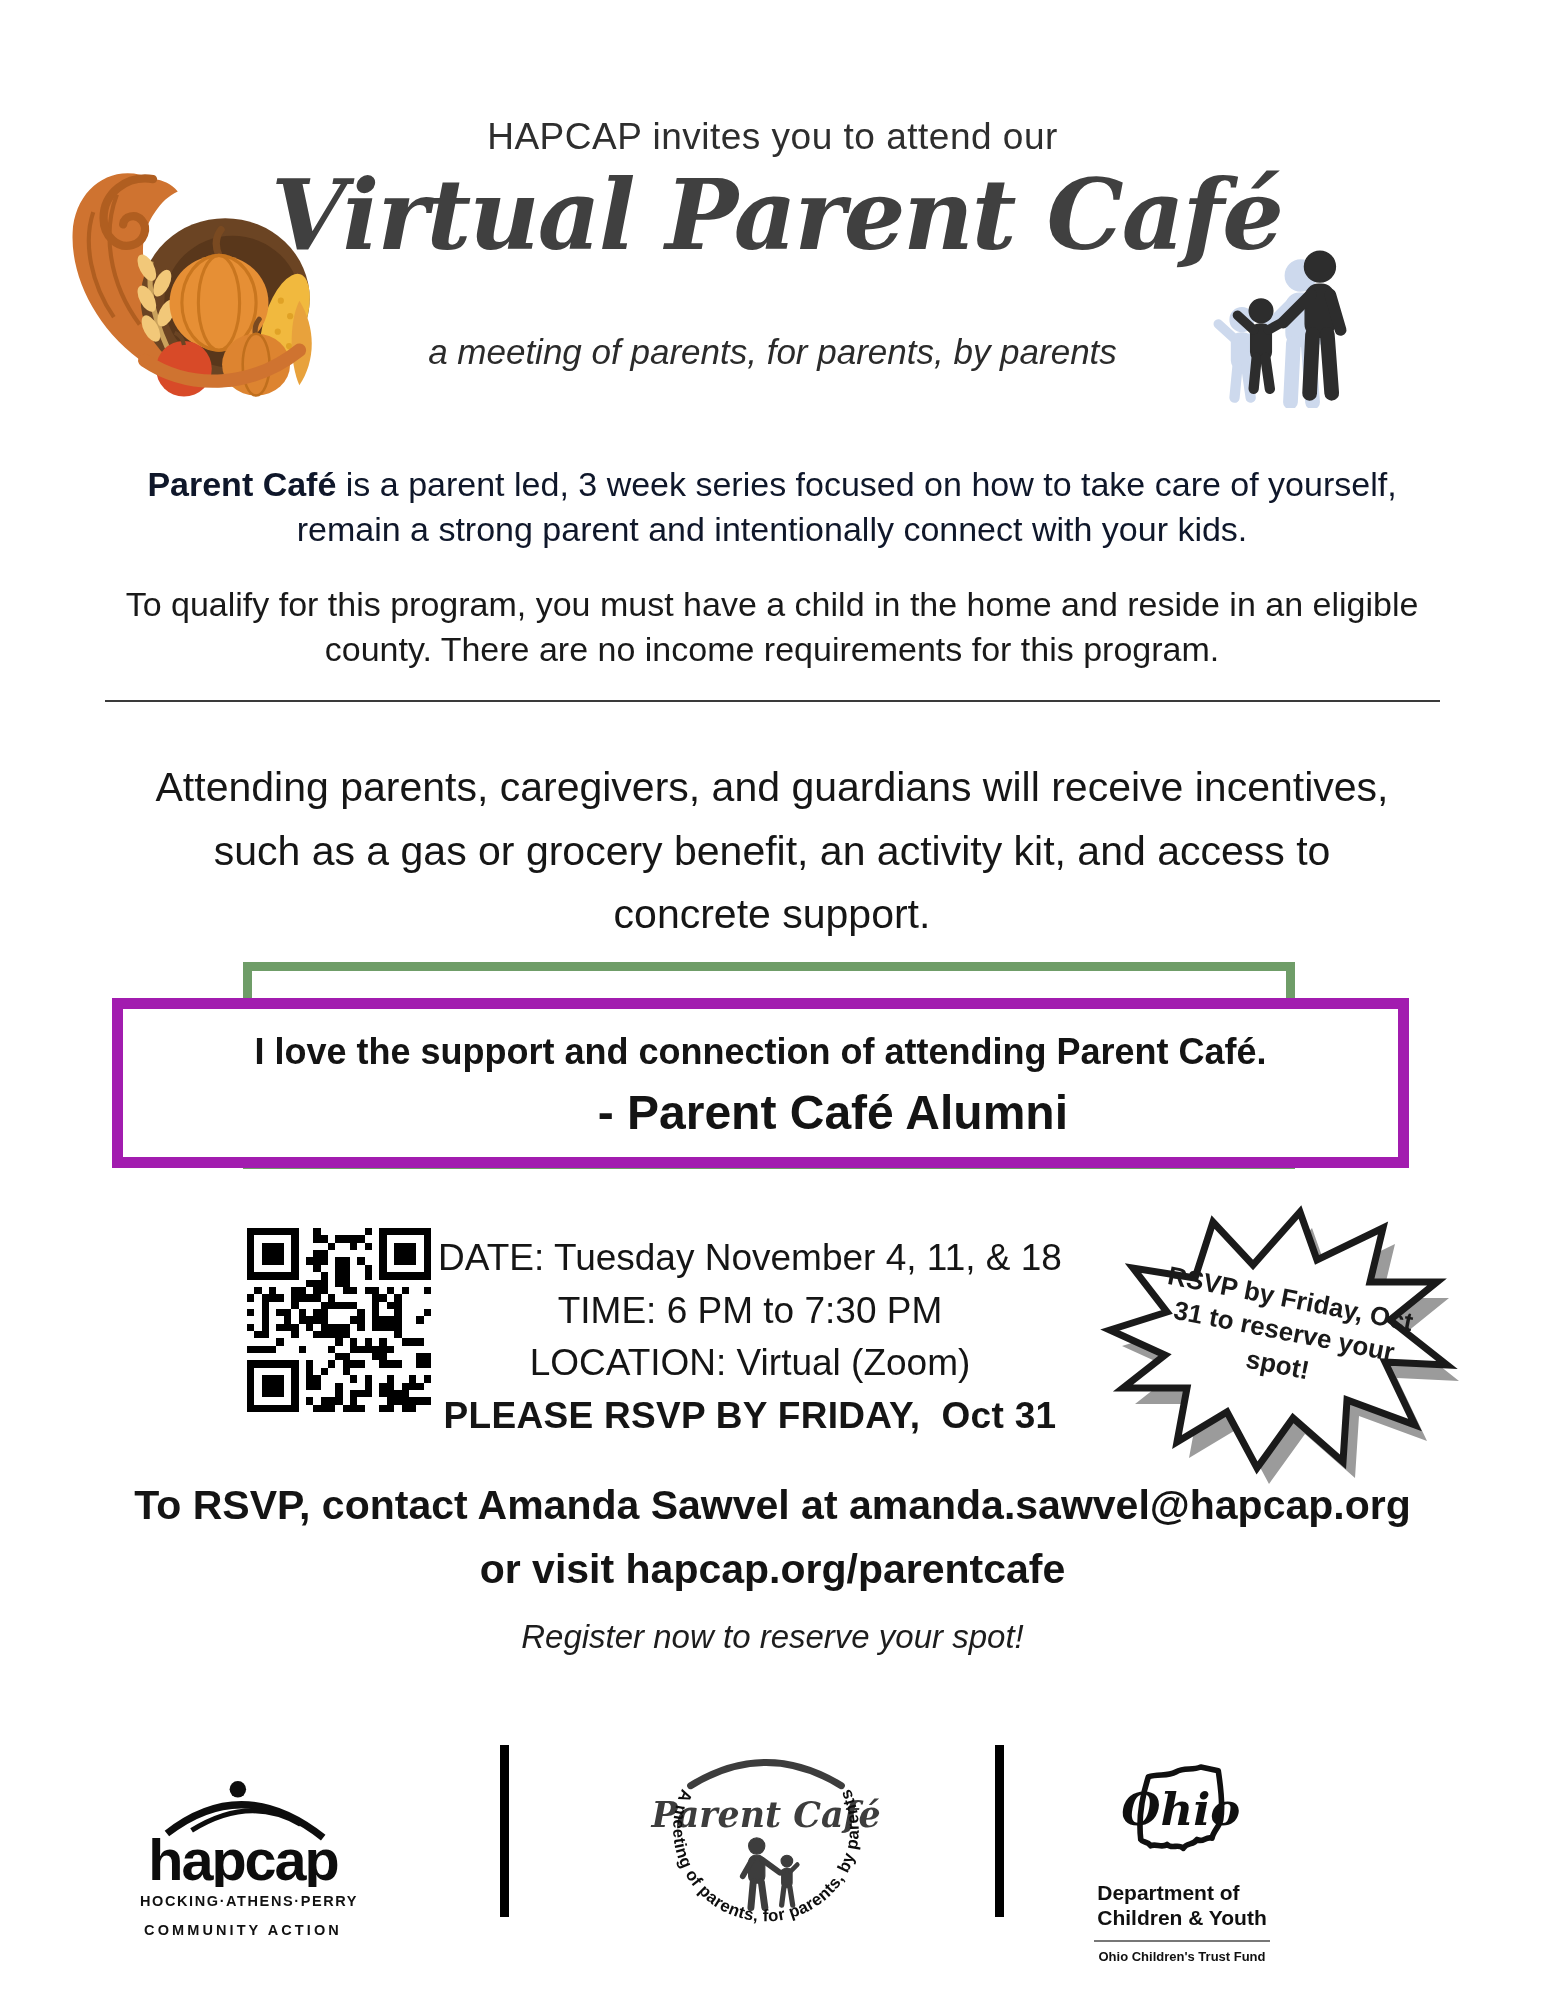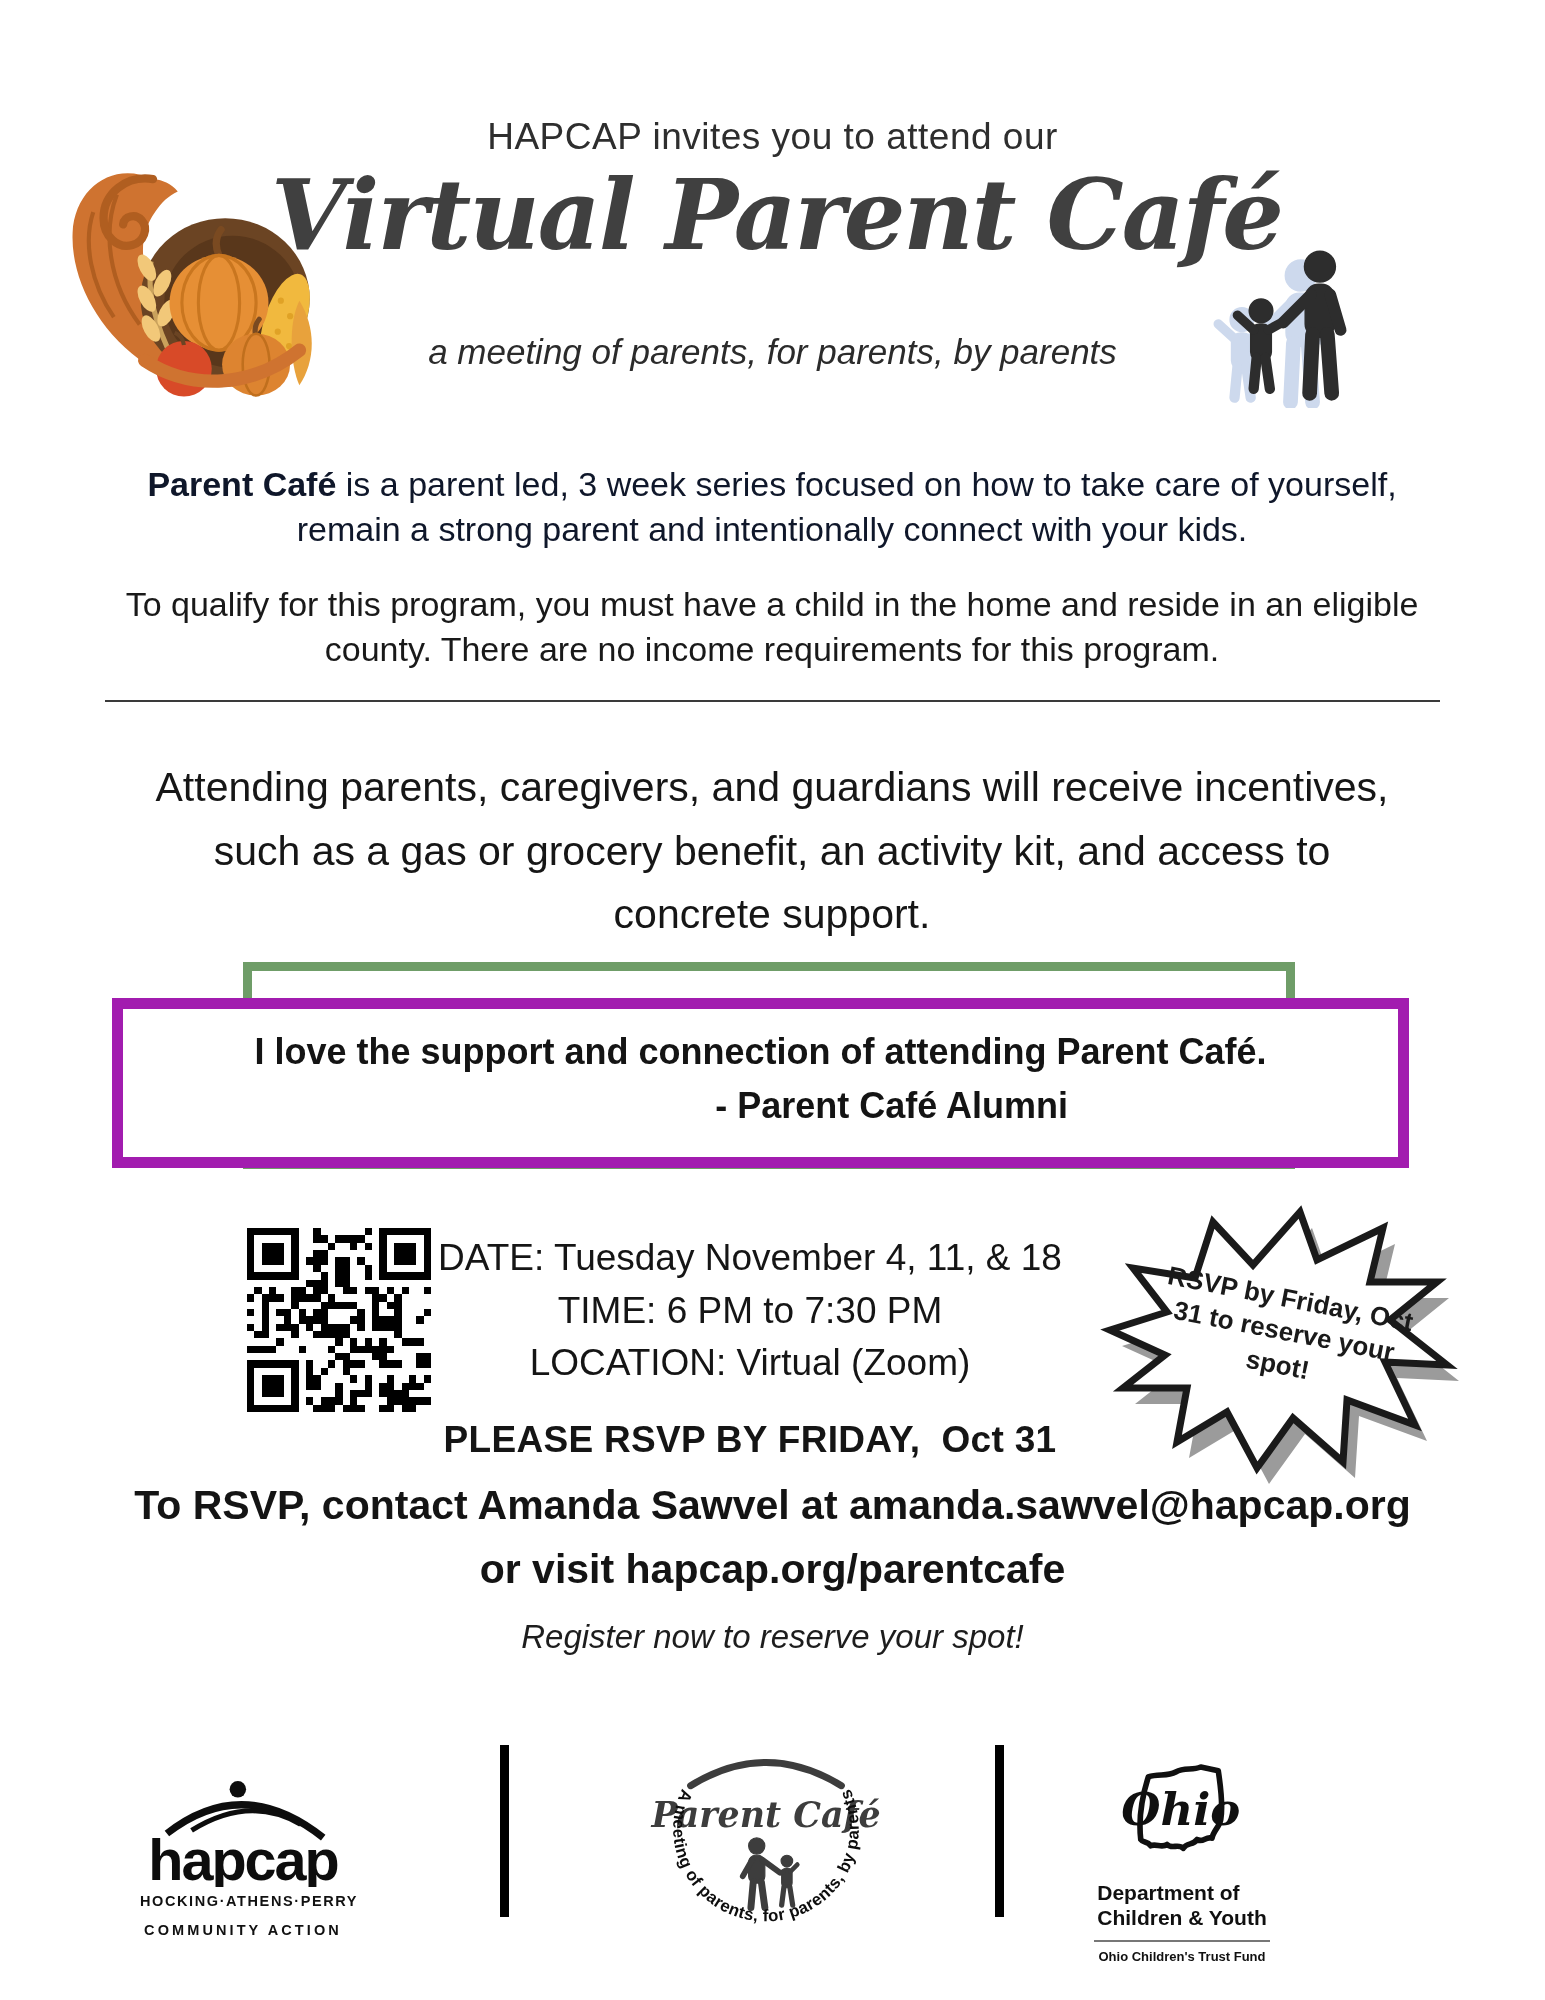--- a/index.html
+++ b/index.html
@@ -19,27 +19,27 @@
   
   .p1{top:462px;left:94px;width:1356px;text-align:center;font-size:34px;line-height:1.33;color:#0f172a}
   .p2{top:582px;left:94px;width:1356px;text-align:center;font-size:34px;line-height:1.33;color:#191919}
   .divider{top:700px;left:105px;width:1335px;height:2px;background:#3a3a3a}
   .incentives{top:756px;left:142px;width:1260px;text-align:center;font-size:41px;line-height:1.55;color:#161616}
 
   
   .green-box{left:243px;top:962px;width:1052px;height:207px;border:9px solid #6f9d68;background:transparent;z-index:1}
   .blue-box{left:112px;top:998px;width:1297px;height:170px;border:11px solid #a21caf;background:#fff;z-index:2;padding-top:22px}
   .quote-line{text-align:center;font-size:36px;font-weight:bold;color:#141414}
-  .quote-attr{text-align:right;padding-right:330px;margin-top:12px;font-size:36px;font-weight:bold;color:#141414}
+  .quote-attr{text-align:right;padding-right:330px;margin-top:12px;font-size:48px;font-weight:bold;color:#141414}
 
   
   .qr{left:247px;top:1228px;width:184px;height:184px}
   .qr svg{width:100%;height:100%}
   .details{left:420px;top:1232px;width:660px;text-align:center;font-size:37px;line-height:1.42;color:#151515}
-  .rsvp-bold{margin-top:24px;font-weight:bold;white-space:pre;letter-spacing:.3px}
+  .rsvp-bold{font-weight:bold;white-space:pre;letter-spacing:.3px}
   .burst{left:1085px;top:1190px;width:385px;height:305px;z-index:3}
   .burst svg{position:absolute;left:0;top:0;width:100%;height:100%}
   .burst-text{position:absolute;left:68px;top:92px;width:262px;text-align:center;transform:rotate(11deg);
               font-size:26px;font-weight:bold;line-height:1.28;color:#1a1a1a}
 
   
   .contact{top:1474px;left:0;width:100%;text-align:center;font-weight:bold;font-size:41px;line-height:1.55;color:#141414}
   .fineprint{top:1606px;left:0;width:100%;text-align:center;font-style:italic;font-size:33px;line-height:1.85;color:#1d1d1d}
 
   

